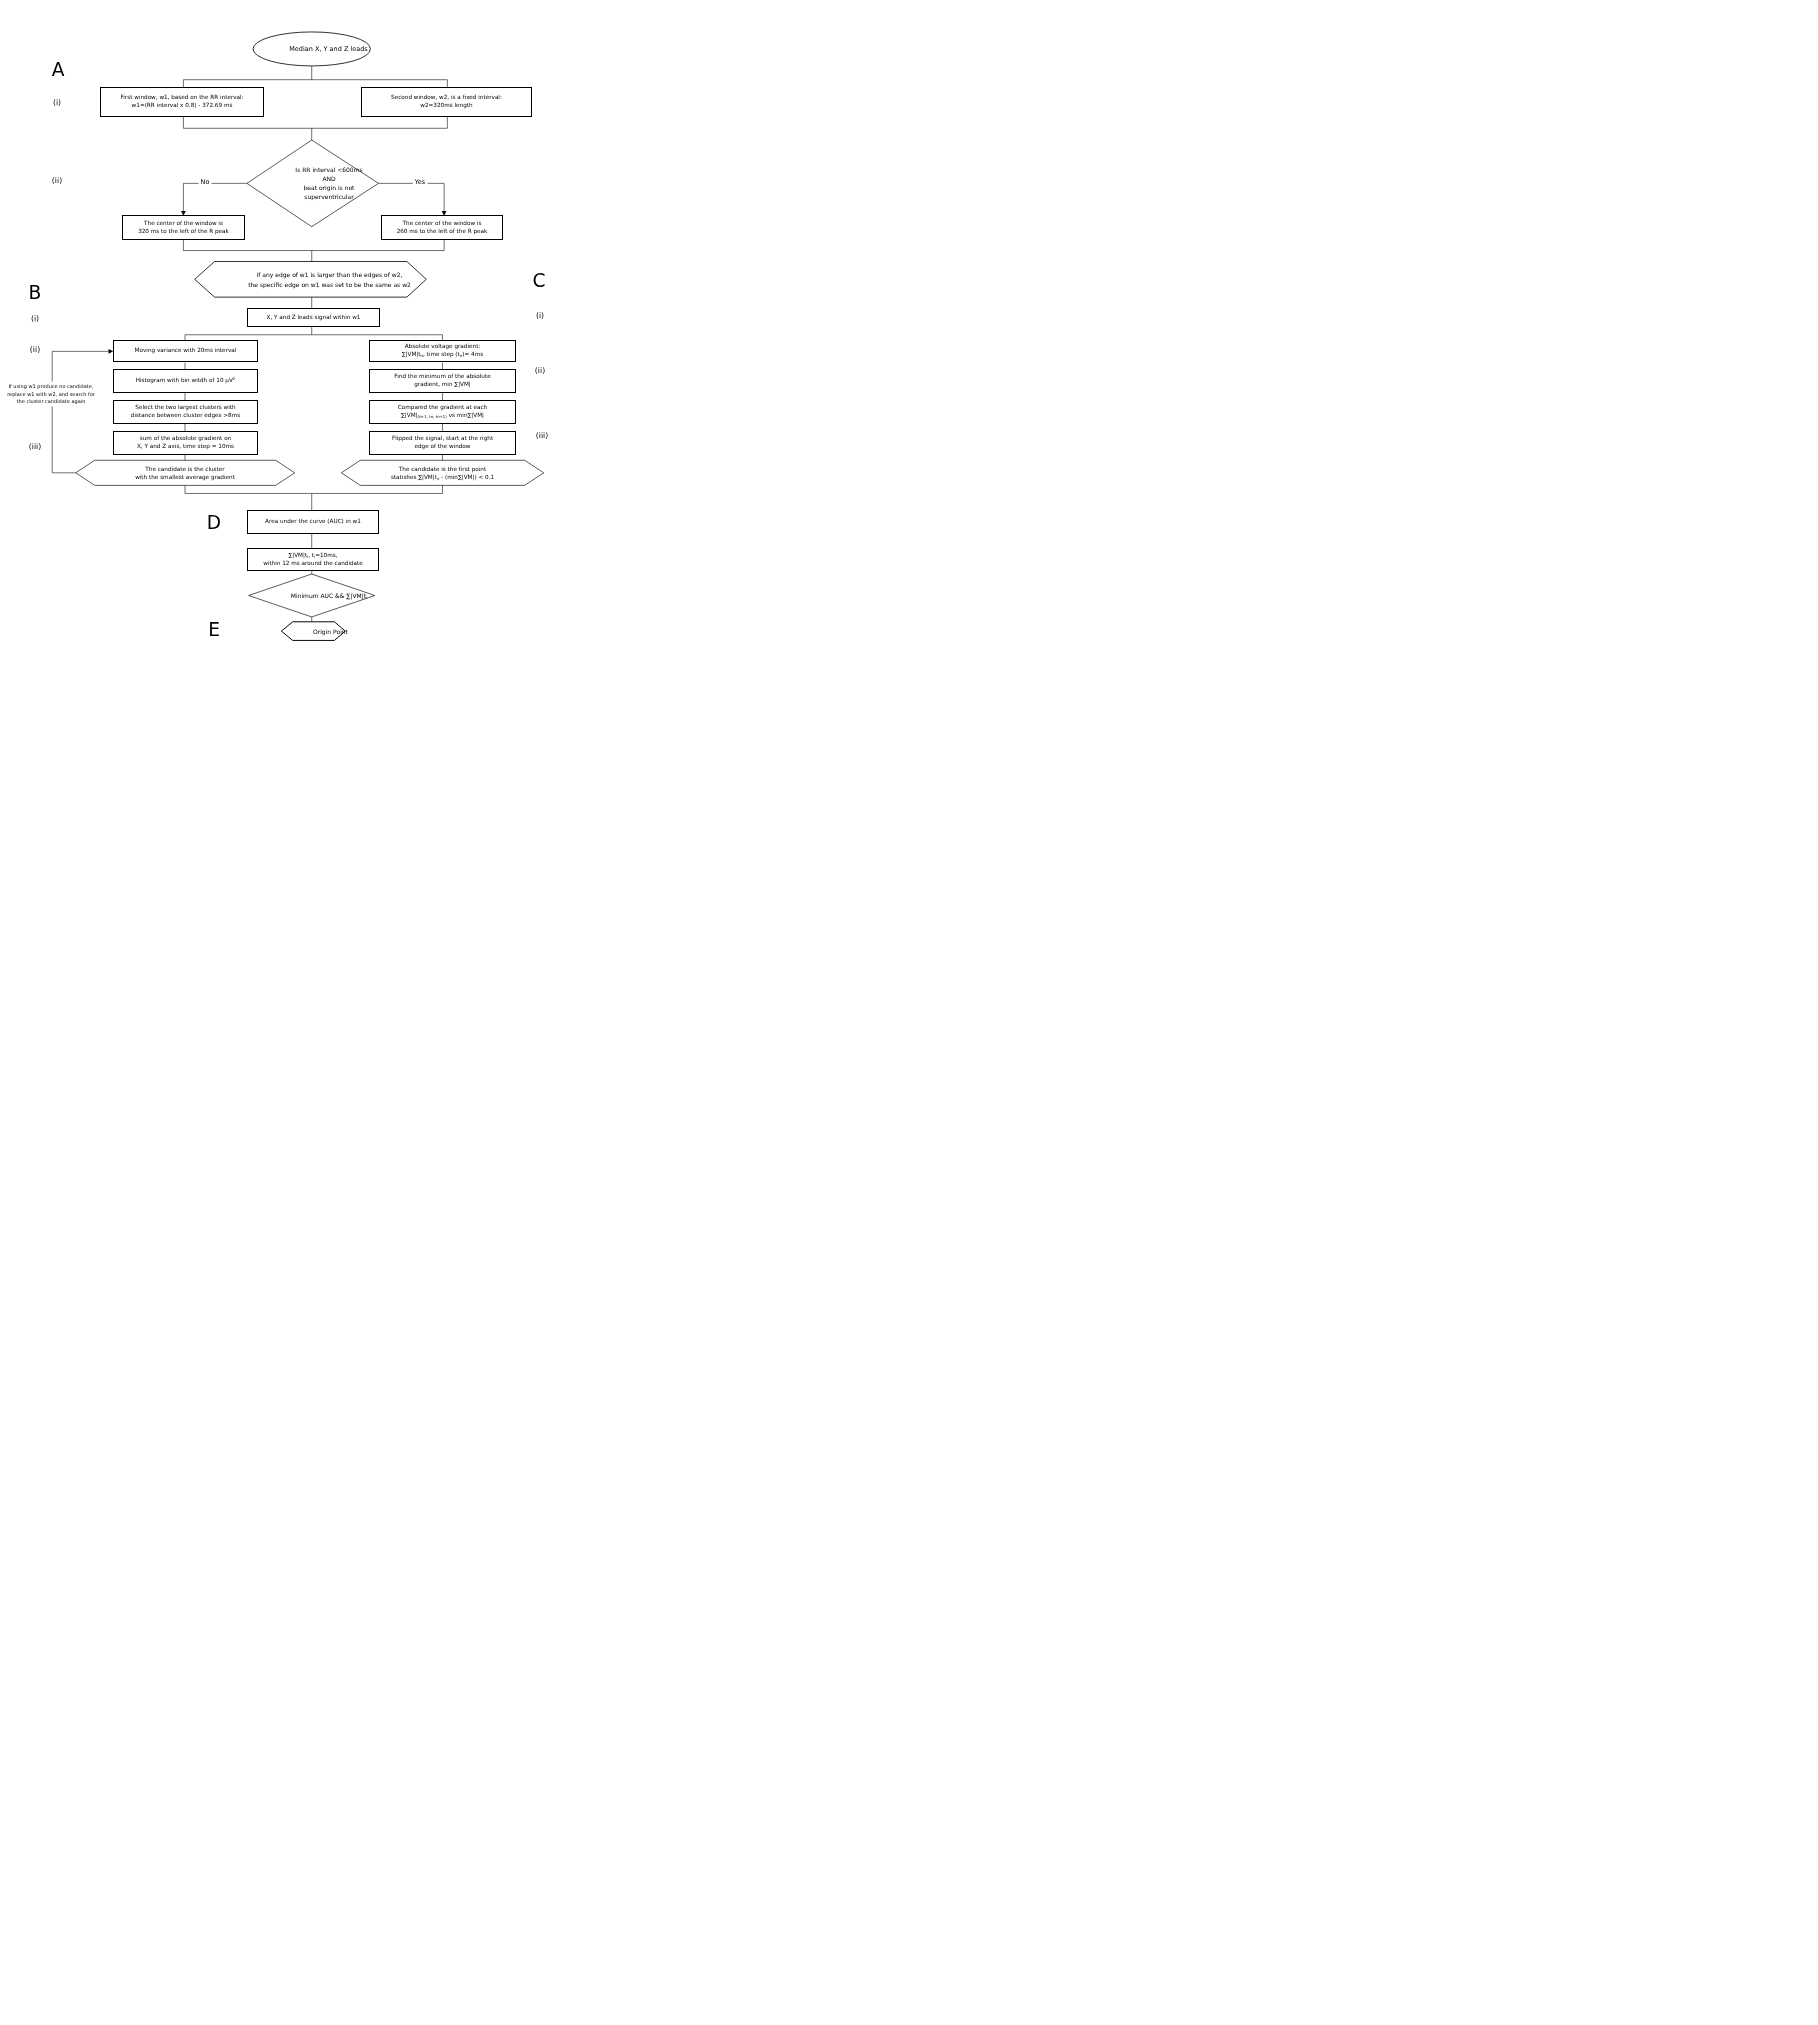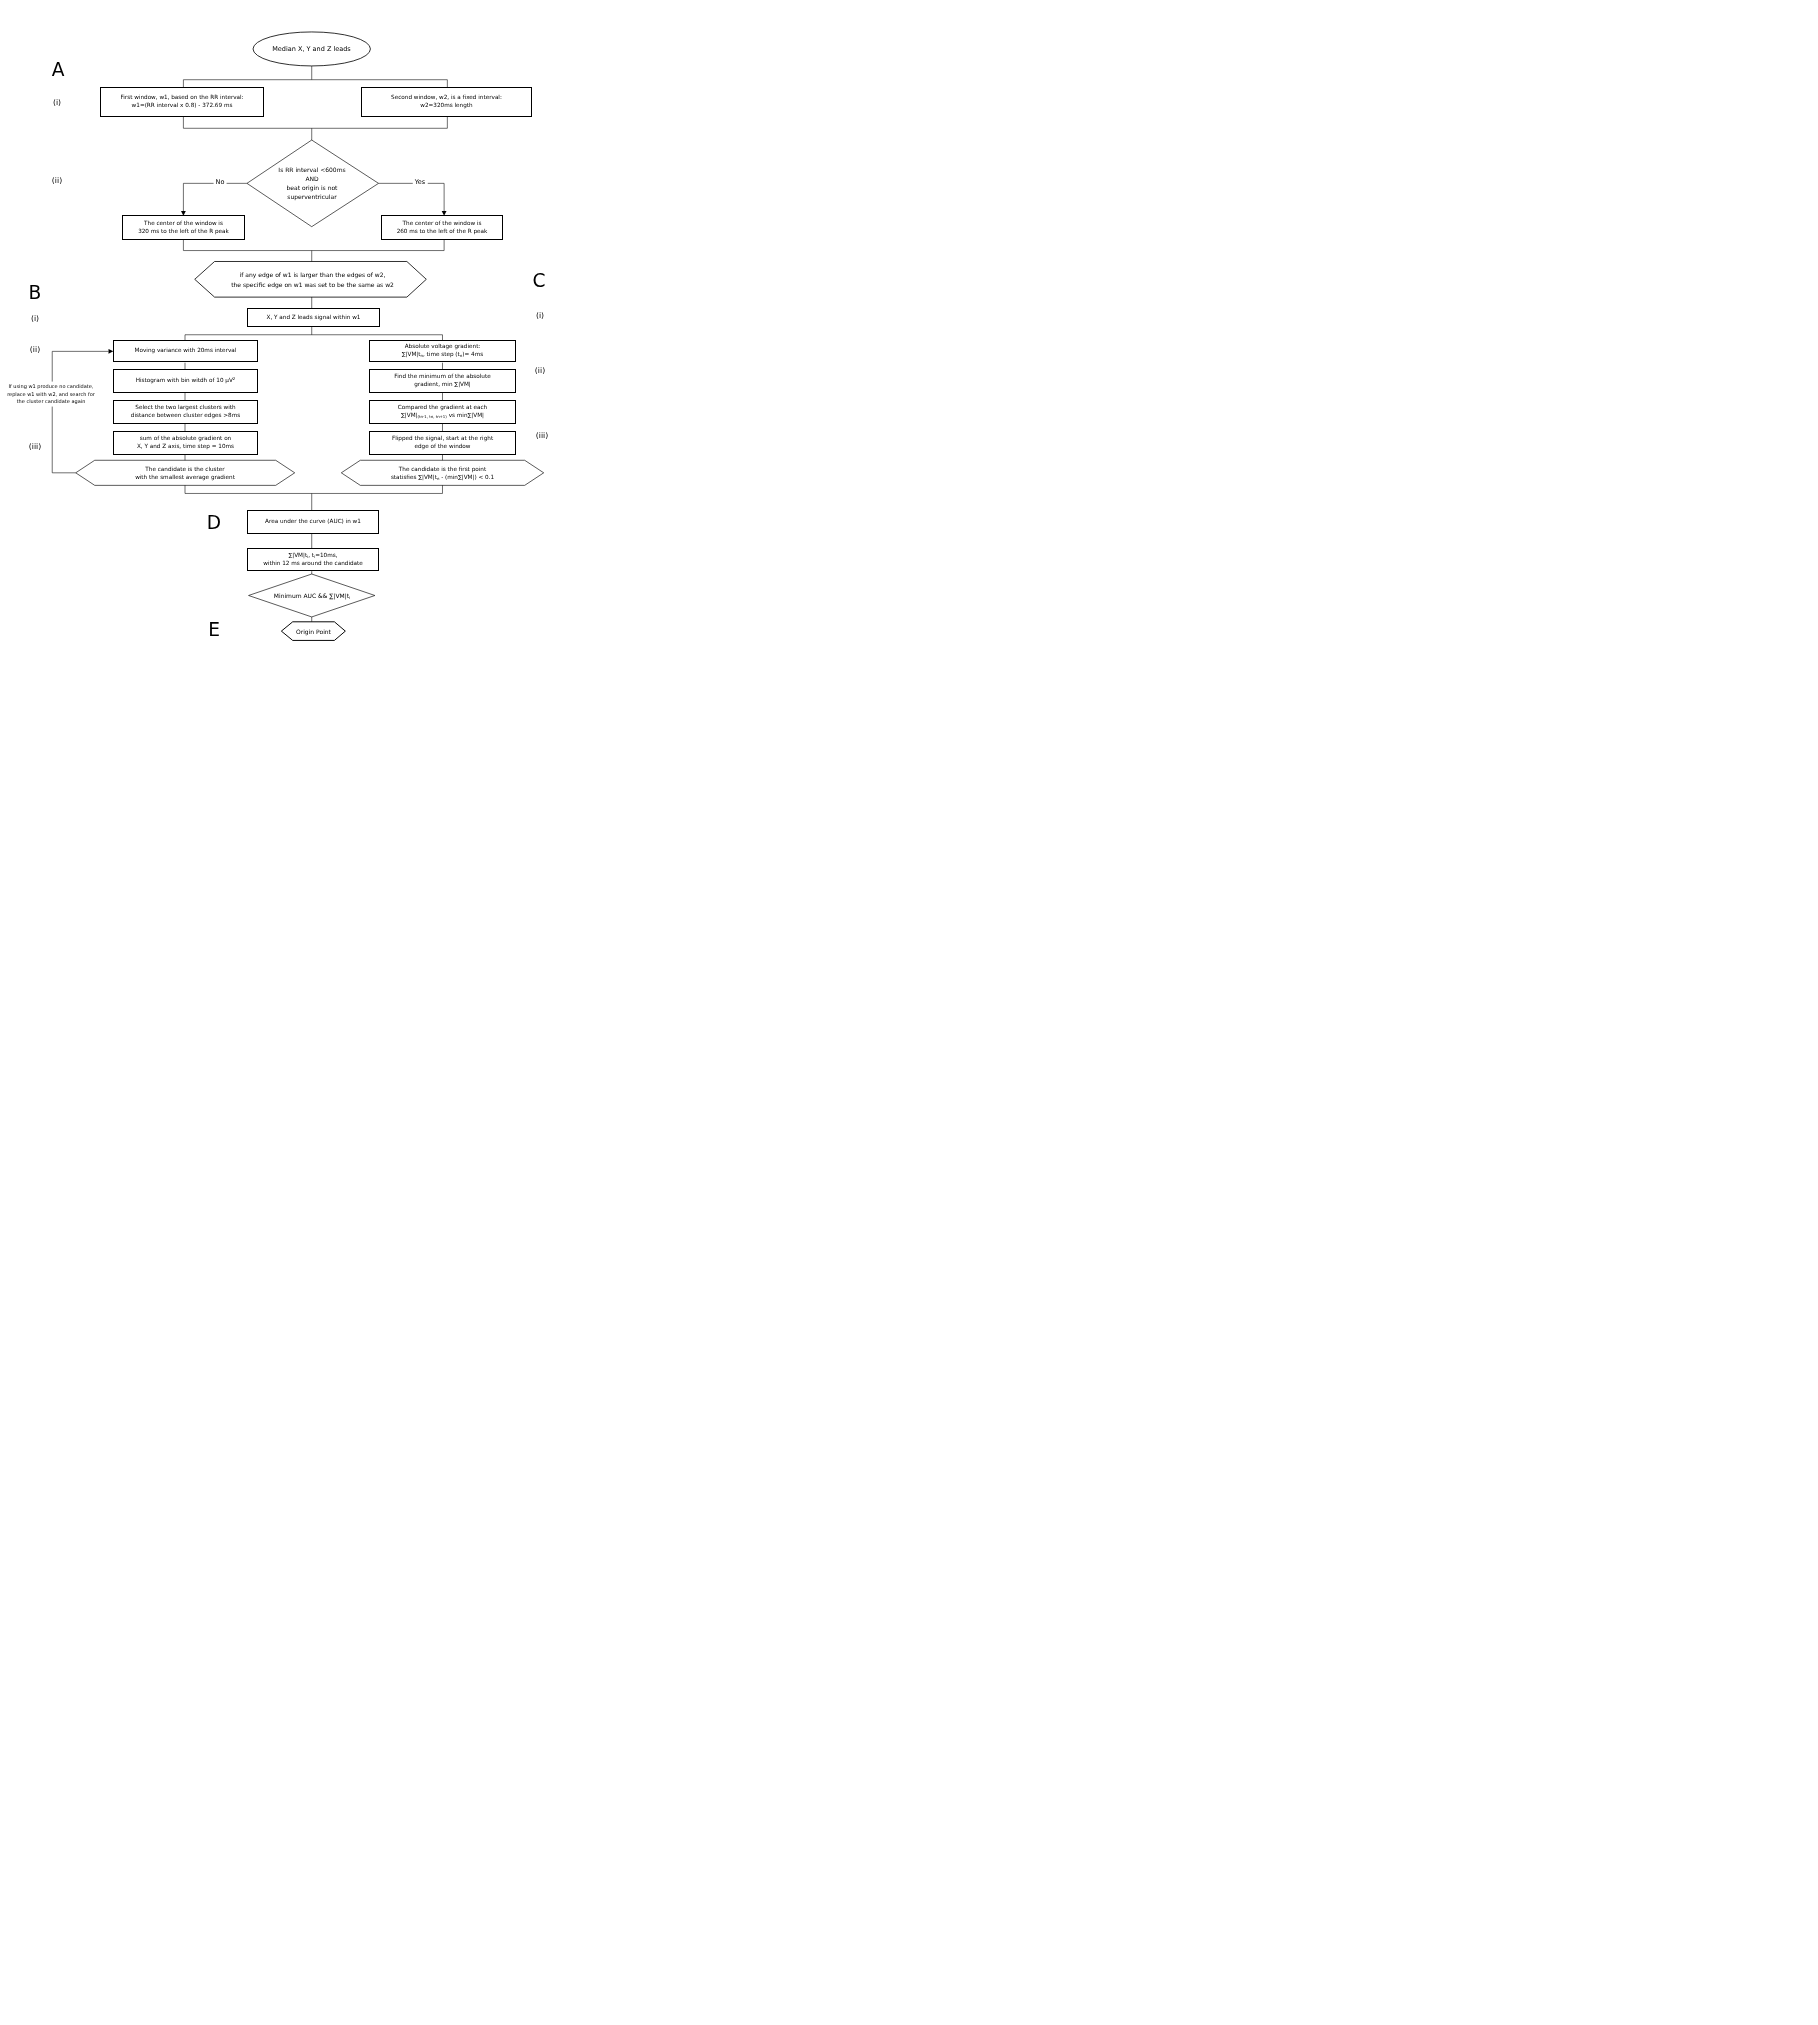--- a/index.html
+++ b/index.html
@@ -19,21 +19,21 @@
   }
   .seclabel{position:absolute; transform:translate(-50%,-50%); font-size:18.6px; font-weight:400;}
   .roman{position:absolute; transform:translate(-50%,-50%); font-size:7.7px;}
   .branch{position:absolute; transform:translate(-50%,-50%); font-size:6.5px; background:#fff; padding:0 2px;}
   .note{
     position:absolute; transform:translate(-50%,-50%); font-size:5px; line-height:1.55;
     text-align:center; background:#fff; padding:0.8px 1.2px; width:100px;
   }
   .sub{font-size:68%; position:relative; top:0.28em;}
   .sup{font-size:68%; position:relative; top:-0.45em;}
-  .fs15{font-size:6px;}
+  .fs15{font-size:6px;padding-left:17px;}
   .lh22{line-height:9px;}
   .lh23{line-height:9.3px;}
   .lh20{line-height:8px;}
 </style>
 </head>
 <body>
 
 <div class="canvas">
 
   <svg width="568" height="642" viewBox="0 0 1403 1584">
@@ -110,21 +110,21 @@
     <div>w2=320ms length</div>
   </div>
 
   <div class="roman" style="left:57px; top:180px;">(ii)</div>
   <div class="shape-text fs15 lh22" style="left:251px; top:165px; width:122px; height:36px;">
     <div>Is RR interval &lt;600ms</div>
     <div>AND</div>
     <div>beat origin is not</div>
     <div>superventricular</div>
   </div>
-  <div class="branch" style="left:220px; top:182px;">No</div>
+  <div class="branch" style="left:205px; top:182px;">No</div>
   <div class="branch" style="left:412px; top:182px;margin-left:8px;">Yes</div>
 
   <div class="box" style="left:122px; top:215px; width:123px; height:25px;">
     <div>The center of the window is</div>
     <div>320 ms to the left of the R peak</div>
   </div>
   <div class="box" style="left:381px; top:215px; width:122px; height:25px;">
     <div>The center of the window is</div>
     <div>260 ms to the left of the R peak</div>
   </div>

